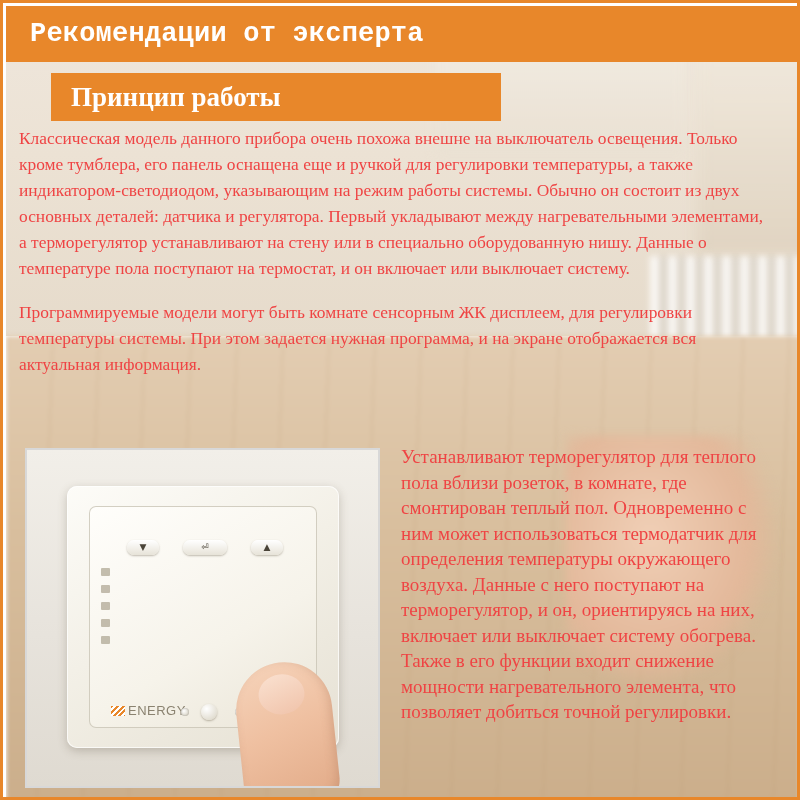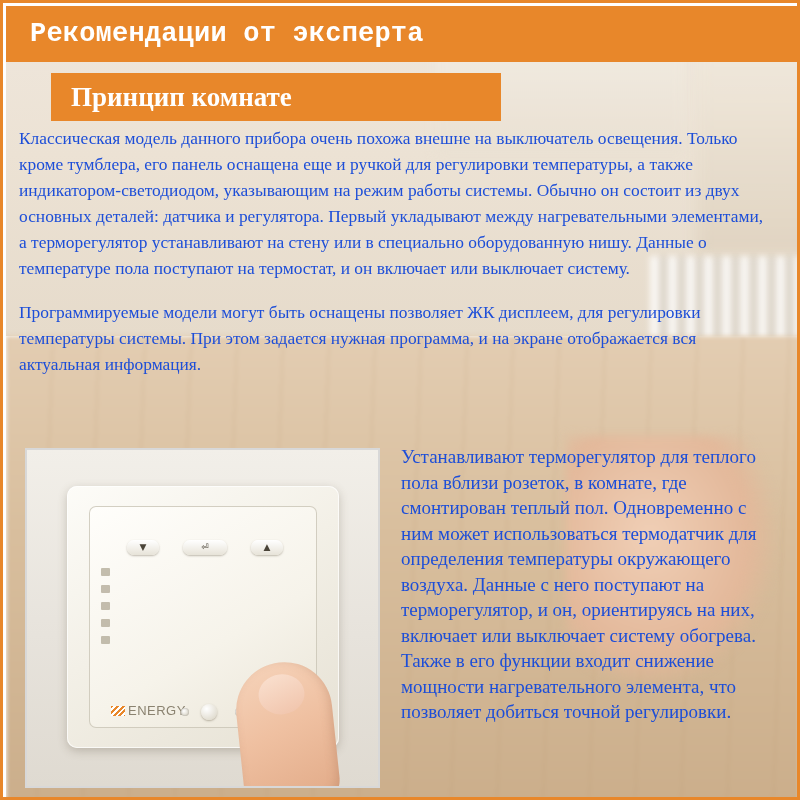--- a/index.html
+++ b/index.html
@@ -142,21 +142,21 @@
     position: absolute;
     left: 0;
     top: 122px;
     width: 794px;
     z-index: 3;
   }
   .para {
     font-family: "Liberation Serif", serif;
     font-size: 17.4px;
     line-height: 26px;
-    color: #1d4ed8;
+    color: #ef4444;
     text-align: left;
     margin: 0 9px 18px 0;
     padding: 0 20px 0 16px;
   }
 
   
   .bottom {
     position: absolute;
     left: 0;
     top: 435px;
@@ -355,25 +355,25 @@
     <div class="wall"></div>
     <div class="wall-panel"></div>
     <div class="wall-panel2"></div>
     <div class="radiator"></div>
     <div class="floor"></div>
     <div class="foot"></div>
   </div>
 
   <div class="expert-title">Рекомендации от эксперта</div>
 
-  <div class="section-heading">Принцип комнате</div>
+  <div class="section-heading">Принцип работы</div>
 
   <div class="content">
     <p class="para">Классическая модель данного прибора очень похожа внешне на выключатель освещения. Только кроме тумблера, его панель оснащена еще и ручкой для регулировки температуры, а также индикатором-светодиодом, указывающим на режим работы системы. Обычно он состоит из двух основных деталей: датчика и регулятора. Первый укладывают между нагревательными элементами, а терморегулятор устанавливают на стену или в специально оборудованную нишу. Данные о температуре пола поступают на термостат, и он включает или выключает систему.</p>
-    <p class="para">Программируемые модели могут быть оснащены позволяет ЖК дисплеем, для регулировки температуры системы. При этом задается нужная программа, и на экране отображается вся актуальная информация.</p>
+    <p class="para">Программируемые модели могут быть комнате сенсорным ЖК дисплеем, для регулировки температуры системы. При этом задается нужная программа, и на экране отображается вся актуальная информация.</p>
   </div>
 
   <div class="bottom">
 
     <div class="photo-frame">
       <div class="thermo-scene">
         <div class="thermo-body">
           <div class="thermo-inner">
 
             <div class="side-slots">

